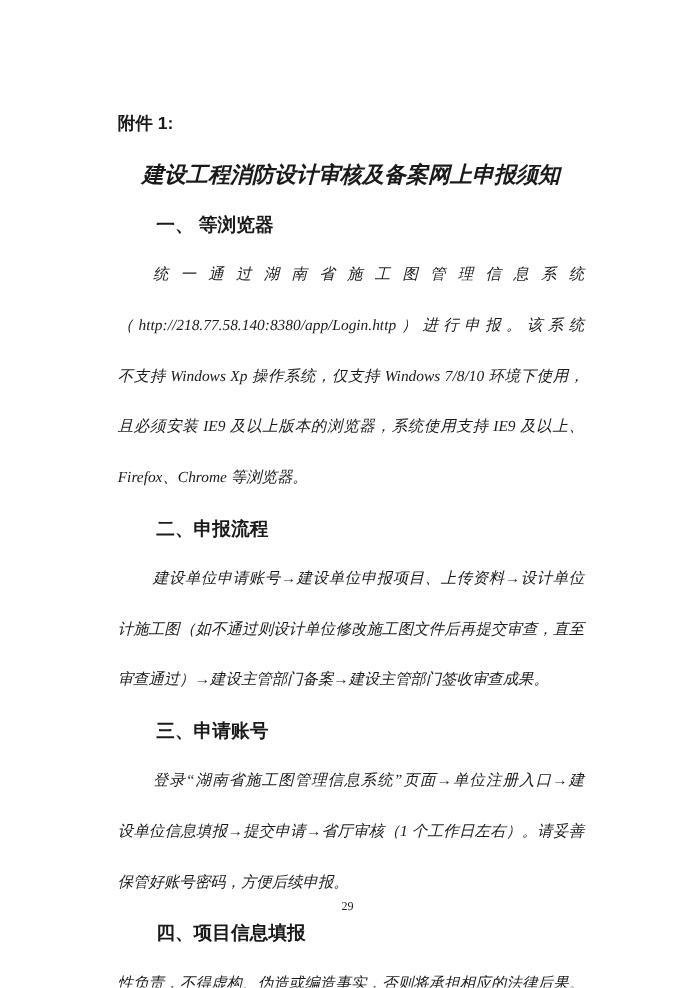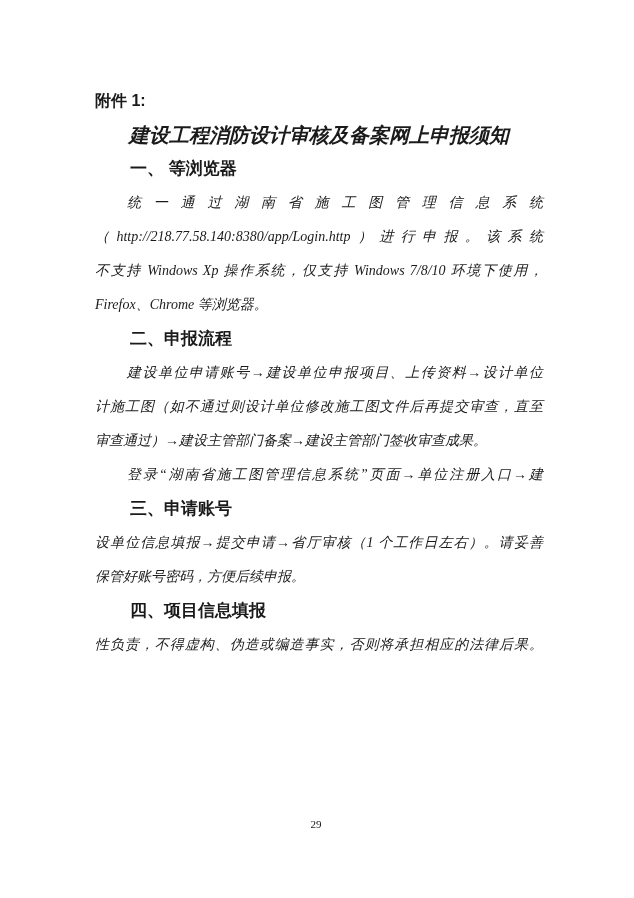--- a/index.html
+++ b/index.html
@@ -18,21 +18,21 @@
   }
   .doc {
     position: absolute;
     left: 95px;
     top: 84px;
     width: 448px;
   }
   .row {
     height: 34px;
     line-height: 34px;
-    margin: 0;
+    margin: 12px;
     padding: 0;
   }
   .attachment {
     font-family: "Liberation Sans", sans-serif;
     font-weight: bold;
     font-size: 16px;
     text-align: left;
   }
   .title {
     font-family: "Liberation Sans", sans-serif;
@@ -78,29 +78,30 @@
   <div class="doc">
 
     <div class="row attachment">附件 1:</div>
 
     <div class="row title">建设工程消防设计审核及备案网上申报须知</div>
 
     <div class="row heading">一、 等浏览器</div>
     <div class="row line indent full">统一通过湖南省施工图管理信息系统</div>
     <div class="row line full">（http://218.77.58.140:8380/app/Login.http）进行申报。该系统</div>
     <div class="row line full">不支持 Windows Xp 操作系统，仅支持 Windows 7/8/10 环境下使用，</div>
+    <div class="row line full">且必须安装 IE9 及以上版本的浏览器，系统使用支持 IE9 及以上、</div>
     <div class="row line">Firefox、Chrome 等浏览器。</div>
 
     <div class="row heading">二、申报流程</div>
     <div class="row line indent full">建设单位申请账号→建设单位申报项目、上传资料→设计单位</div>
     <div class="row line full">计施工图（如不通过则设计单位修改施工图文件后再提交审查，直至</div>
     <div class="row line">审查通过）→建设主管部门备案→建设主管部门签收审查成果。</div>
 
+    <div class="row heading">三、申请账号</div>
     <div class="row line indent full">登录“湖南省施工图管理信息系统”页面→单位注册入口→建</div>
-    <div class="row heading">三、申请账号</div>
     <div class="row line full">设单位信息填报→提交申请→省厅审核（1 个工作日左右）。请妥善</div>
     <div class="row line">保管好账号密码，方便后续申报。</div>
 
     <div class="row heading">四、项目信息填报</div>
     <div class="row line full">性负责，不得虚构、伪造或编造事实，否则将承担相应的法律后果。</div>
 
   </div>
 
   <div class="pageno">29</div>
 </div>

